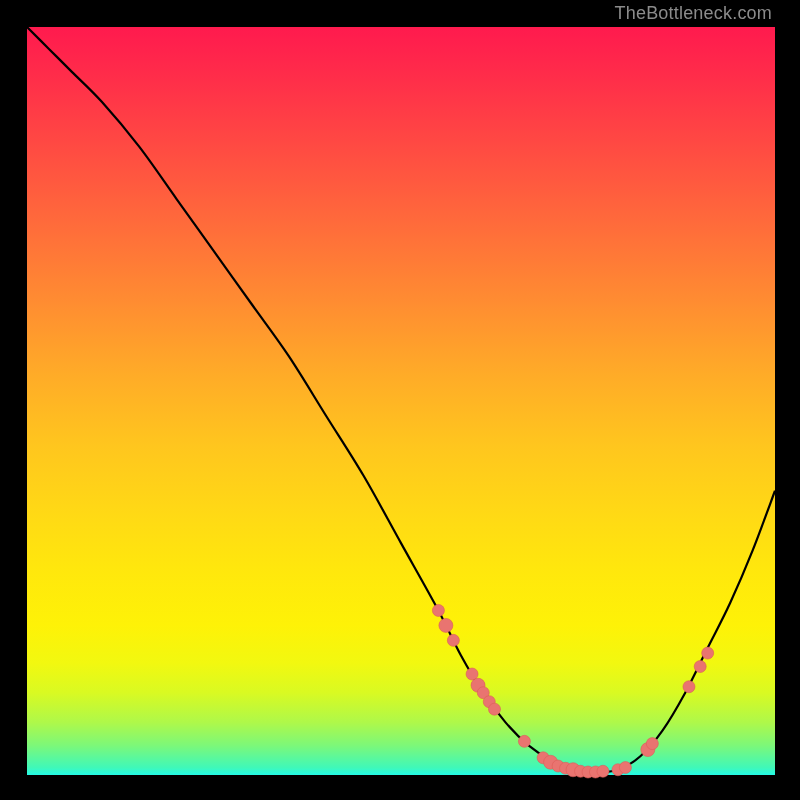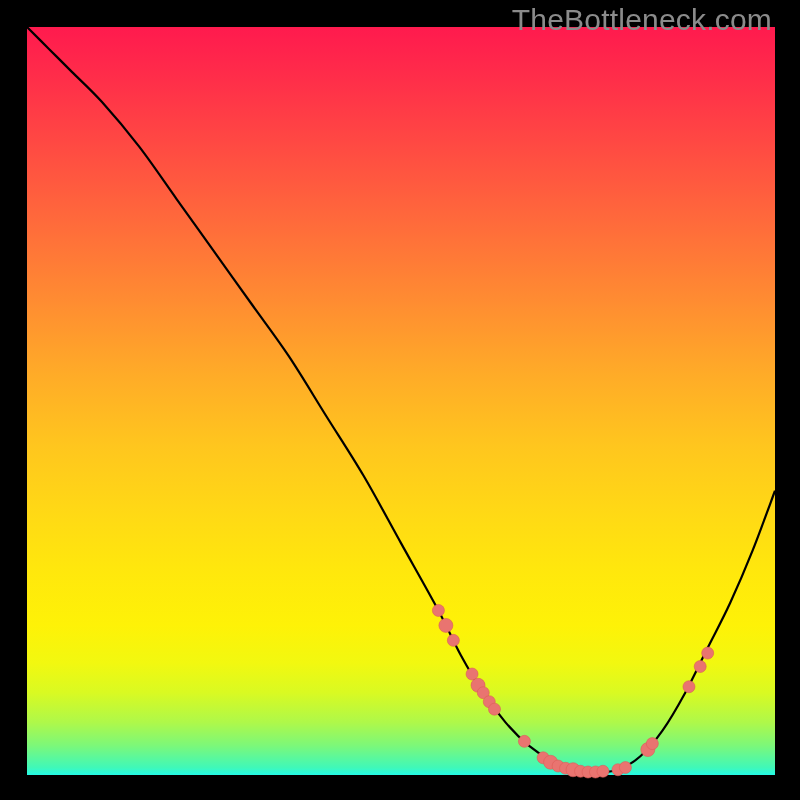--- a/index.html
+++ b/index.html
@@ -41,21 +41,21 @@
     );
   }
   .inner-border {
     position: absolute;
     border: 1px solid #000;
     pointer-events: none;
   }
   .watermark {
     position: absolute;
     color: #8b8b8b;
-    font-size: 30px;
+    font-size: 18px;
     font-weight: 500;
     letter-spacing: 0.2px;
     text-align: right;
   }
   svg.curve {
     position: absolute;
     top: 0;
     left: 0;
     pointer-events: none;
   }

